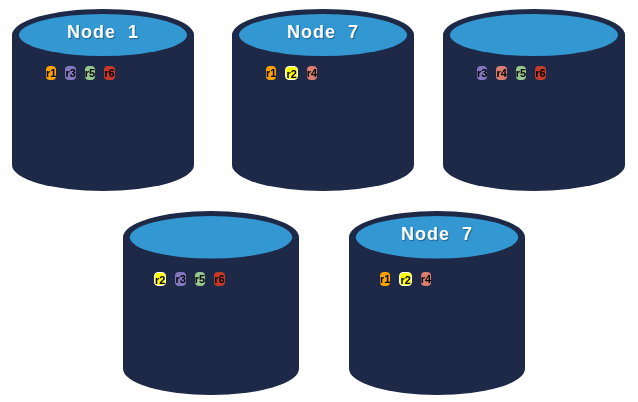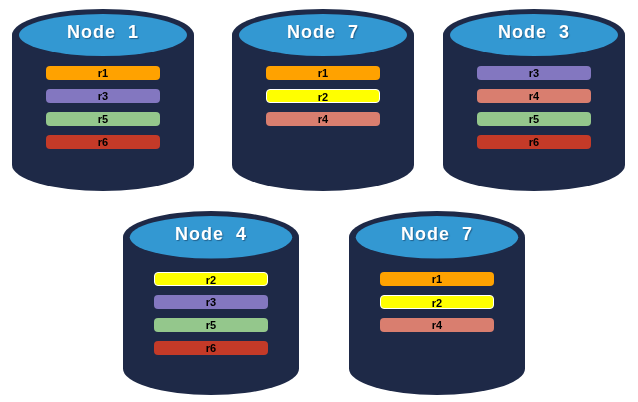--- a/index.html
+++ b/index.html
@@ -37,21 +37,21 @@
     white-space: pre;
     text-shadow: 1px 1px 1px rgba(10,30,60,0.45);
   }
   .bars {
     position: absolute;
     top: 57px;
     left: 50%;
     transform: translateX(-50%);
     width: 114px;
     display: flex;
-    flex-direction: column;
+    flex-direction: row;
     gap: 9px;
   }
   .row-bottom .bars {
     top: 61px;
   }
   .bar {
     height: 14px;
     border-radius: 4px;
     text-align: center;
     font-size: 11px;
@@ -91,35 +91,33 @@
         <div class="bar" style="background: rgb(255, 255, 0); border: 1px solid rgb(255, 255, 255);">r2</div>
         <div class="bar" style="background: rgb(217, 126, 111);">r4</div>
       </div>
   </div>
 
   <div class="node row-top" style="left:443px; top:9px; width:182px; height:182px;">
     <svg class="cyl" width="182" height="182" viewBox="0 0 182 182" preserveAspectRatio="none">
       <path class="cyl-body" d="M0,26 A91,26 0 0 1 182,26 L182,156 A91,26 0 0 1 0,156 Z" fill="#1E2947"></path>
       <ellipse class="cyl-top" cx="91" cy="26" rx="84" ry="21" fill="#3398D2"></ellipse>
     </svg>
-    <div class="title">Node  3</div>
     <div class="bars">
         <div class="bar" style="background: rgb(131, 119, 192);">r3</div>
         <div class="bar" style="background: rgb(217, 126, 111);">r4</div>
         <div class="bar" style="background: rgb(148, 199, 140);">r5</div>
         <div class="bar" style="background: rgb(196, 58, 40);">r6</div>
       </div>
   </div>
 
   <div class="node row-bottom" style="left:123px; top:211px; width:176px; height:184px;">
     <svg class="cyl" width="176" height="184" viewBox="0 0 182 182" preserveAspectRatio="none">
       <path class="cyl-body" d="M0,26 A91,26 0 0 1 182,26 L182,156 A91,26 0 0 1 0,156 Z" fill="#1E2947"></path>
       <ellipse class="cyl-top" cx="91" cy="26" rx="84" ry="21" fill="#3398D2"></ellipse>
     </svg>
-    <div class="title">Node  4</div>
     <div class="bars">
         <div class="bar" style="background: rgb(255, 255, 0); border: 1px solid rgb(255, 255, 255);">r2</div>
         <div class="bar" style="background: rgb(131, 119, 192);">r3</div>
         <div class="bar" style="background: rgb(148, 199, 140);">r5</div>
         <div class="bar" style="background: rgb(196, 58, 40);">r6</div>
       </div>
   </div>
 
   <div class="node row-bottom" style="left:349px; top:211px; width:176px; height:184px;">
     <svg class="cyl" width="176" height="184" viewBox="0 0 182 182" preserveAspectRatio="none">

